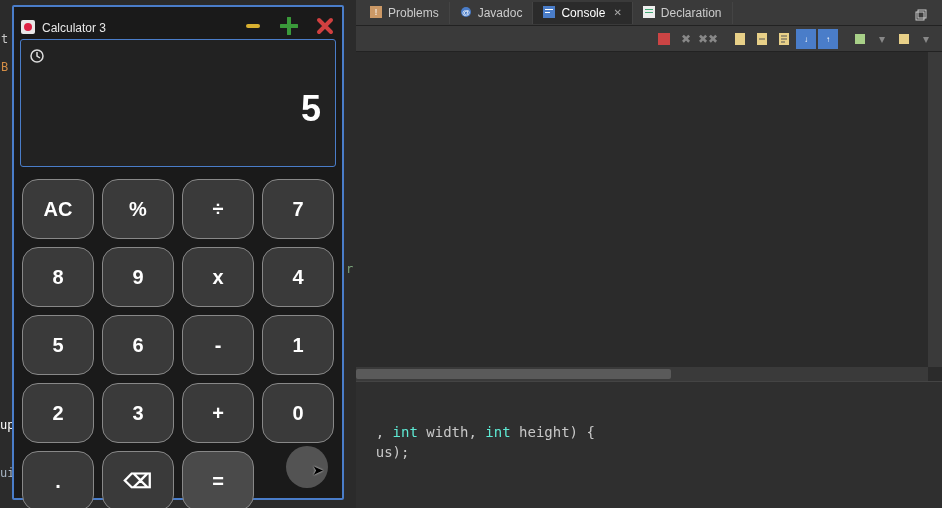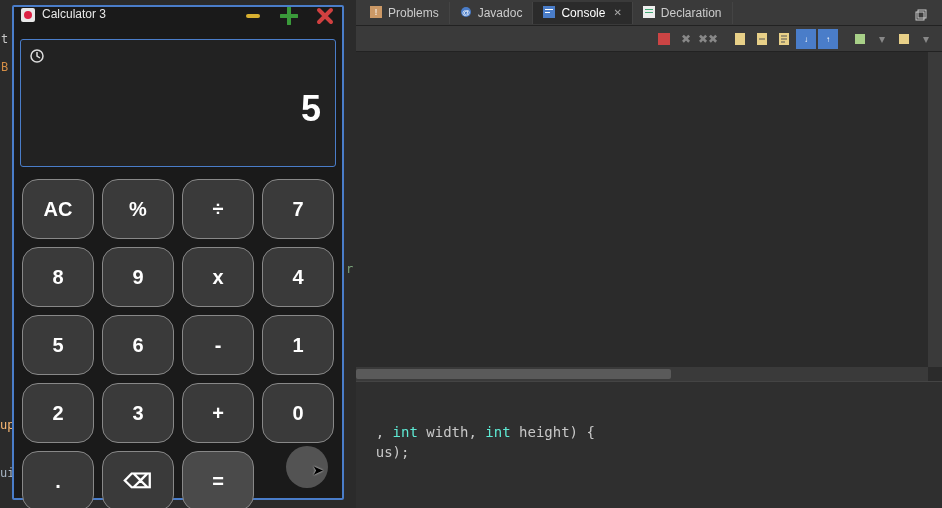--- a/index.html
+++ b/index.html
@@ -20,21 +20,21 @@
   top: 5px;
   width: 332px;
   height: 495px;
   background: #1a1a1a;
   border: 2px solid #4a7dc9;
   border-radius: 2px;
 }
 .calc-titlebar {
   height: 28px;
   display: flex;
-  align-items: flex-start;
+  align-items: flex-end;
   padding: 0 6px;
   gap: 6px;
 }
 .calc-icon {
   width: 16px; height: 16px;
   display: flex; align-items: center; justify-content: center;
   font-size: 12px;
 }
 .calc-title {
   flex: 1;
@@ -215,21 +215,21 @@
   font-size:12px;
   color:#ccc;
 }
 </style>
 </head>
 <body>
 
 <span class="gutter-char" style="left:1px; top:32px; color:#c8c8c8;">t</span>
 <span class="gutter-char" style="left:1px; top:60px; color:#d28c45;">B</span>
 <span class="gutter-char" style="left:346px; top:262px; color:#7aa37a;">r</span>
-<span class="gutter-char" style="left:0px; top:418px; color:#fdba74;">up</span>
+<span class="gutter-char" style="left:0px; top:418px; color:#ffffff;">up</span>
 <span class="gutter-char" style="left:0px; top:466px; color:#a9b7c6;">ui</span>
 
 <div class="calc-window">
   <div class="calc-titlebar">
     <span class="calc-icon">
       <svg width="16" height="16" viewBox="0 0 16 16">
           <rect x="1" y="1" width="14" height="14" fill="#e8e8e8" rx="2"></rect>
           <circle cx="8" cy="8" r="4" fill="#d24"></circle>
         </svg>
     </span>

